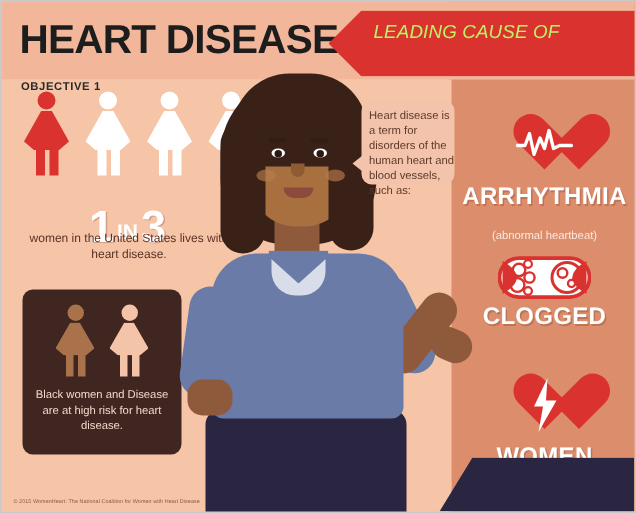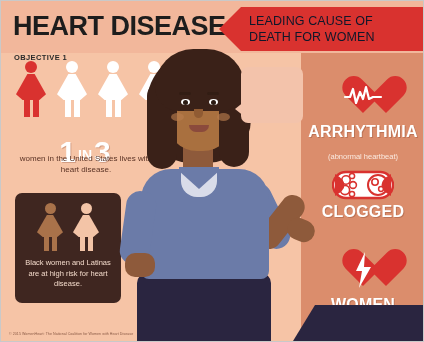--- a/index.html
+++ b/index.html
@@ -72,23 +72,24 @@
     color: #2a2a2a;
     margin-top: 11px;
   }
 
   .banner {
     position: absolute;
     left: 218px; top: 6px;
     width: 206px; height: 44px;
     background: #D9322F;
     clip-path: polygon(22px 0, 206px 0, 206px 44px, 22px 44px, 0 22px);
-    color: #0f172a;
+    color: #bef264;
     box-sizing: border-box;
     padding: 6px 8px 16px 30px;
+    font-style: italic;
   }
   .banner-line {
     font-size: 12.5px;
     line-height: 16px;
     letter-spacing: 0.1px;
     white-space: nowrap;
   }
 
   
   .figures {
@@ -394,21 +395,20 @@
   <div class="bg-right"></div>
   <div class="bg-top-strip"></div>
   <div class="bg-band"></div>
   <div class="bg-footer"></div>
 
   <div class="title">HEART DISEASE</div>
   <div class="objective">OBJECTIVE 1</div>
 
   <div class="banner">
     <div class="banner-line">LEADING CAUSE OF</div>
-    <div class="banner-line">DEATH FOR WOMEN</div>
   </div>
 
   <div class="figures">
     <div class="fig fig-red" style="left:0px;">
       <div class="head"></div>
       <div class="body"></div>
       <div class="leg-l"></div>
       <div class="leg-r"></div>
     </div>
     <div class="fig fig-white" style="left:41px;">
@@ -442,21 +442,21 @@
       <div class="body"></div>
       <div class="leg-l"></div>
       <div class="leg-r"></div>
     </div>
     <div class="rfig rfig-light" style="left:58px; top:10px;">
       <div class="head"></div>
       <div class="body"></div>
       <div class="leg-l"></div>
       <div class="leg-r"></div>
     </div>
-    <div class="risk-text">Black women and Latinas are at high risk for heart disease.</div>
+    <div class="risk-text">Black women and Disease are at high risk for heart disease.</div>
   </div>
 
   <div class="woman">
     <div class="w-part w-hair-back"></div>
     <div class="w-part w-neck"></div>
     <div class="w-part w-face"></div>
     <div class="w-part w-hair-l"></div>
     <div class="w-part w-hair-r"></div>
     <div class="w-part w-hair-top"></div>
     <div class="w-part w-cheek-l"></div>
@@ -475,20 +475,21 @@
     <div class="w-part w-skirt"></div>
     <div class="w-part w-torso"></div>
     <div class="w-part w-undershirt"></div>
     <div class="w-part w-collar"></div>
     <div class="w-part w-arm-l"></div>
     <div class="w-part w-hand-l"></div>
   </div>
 
   <div class="bubble"></div>
   <div class="bubble-tail"></div>
+  <div class="bubble-text">Heart disease is a term for disorders of the human heart and blood vessels, such as:</div>
 
   <div class="cond" style="top:72px;">
     <div class="cond-icon">
       <div class="heart"></div>
       <svg class="ekg" width="40" height="20" viewBox="0 0 40 20">
         <polyline points="2,12 7,12 10,4 13,18 17,7 20,14 23,2 26,14 30,12 38,12" fill="none" stroke="#FFFFFF" stroke-width="2.2" stroke-linecap="round" stroke-linejoin="round"></polyline>
       </svg>
     </div>
     <div class="cond-title">ARRHYTHMIA</div>
     <div class="cond-sub">(abnormal heartbeat)</div>

